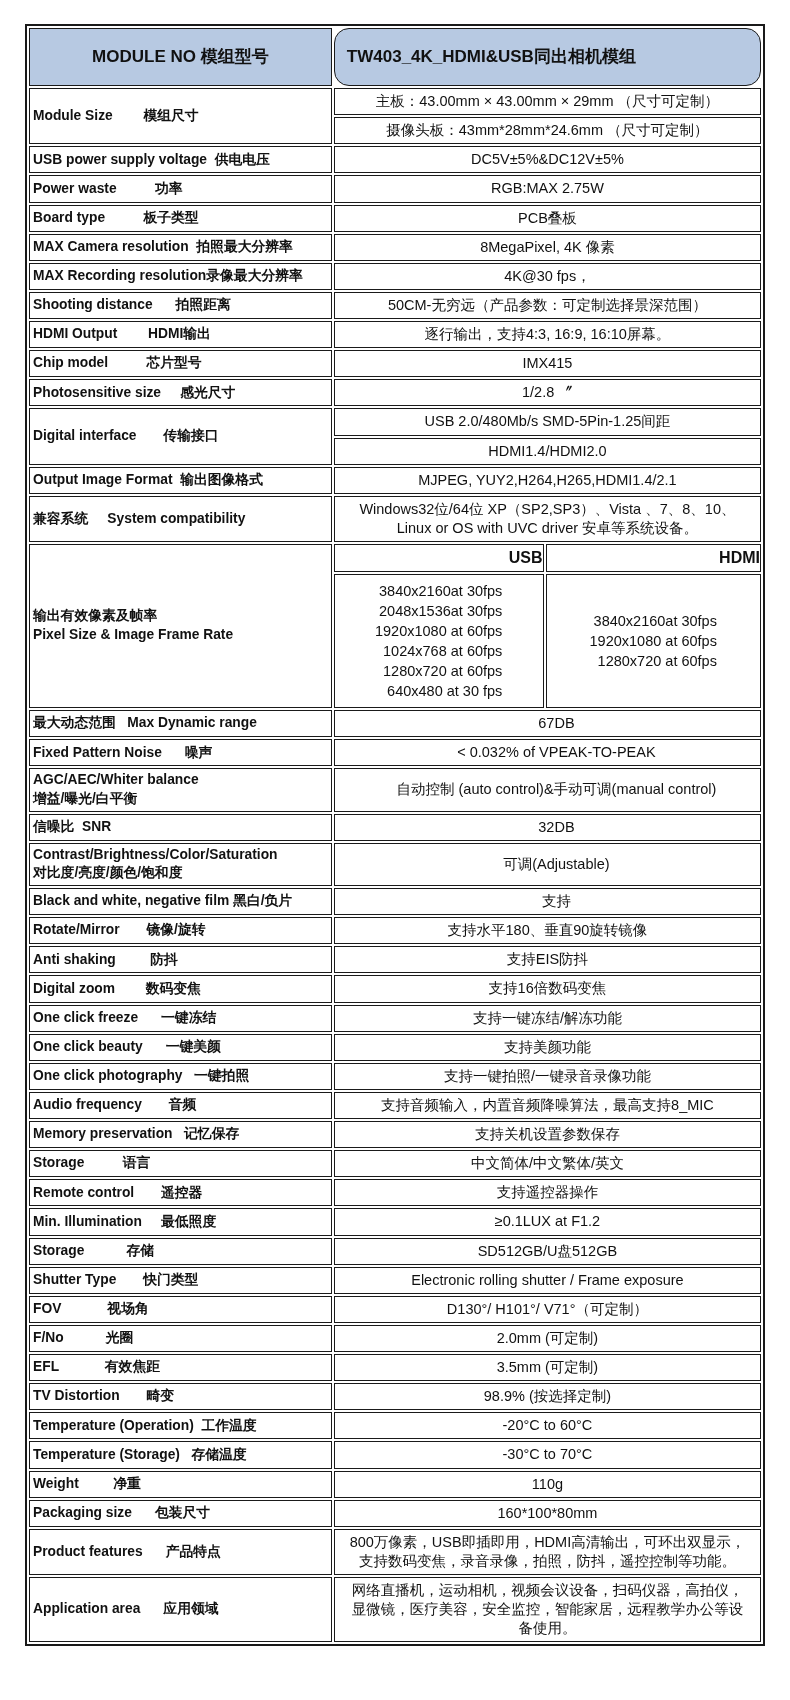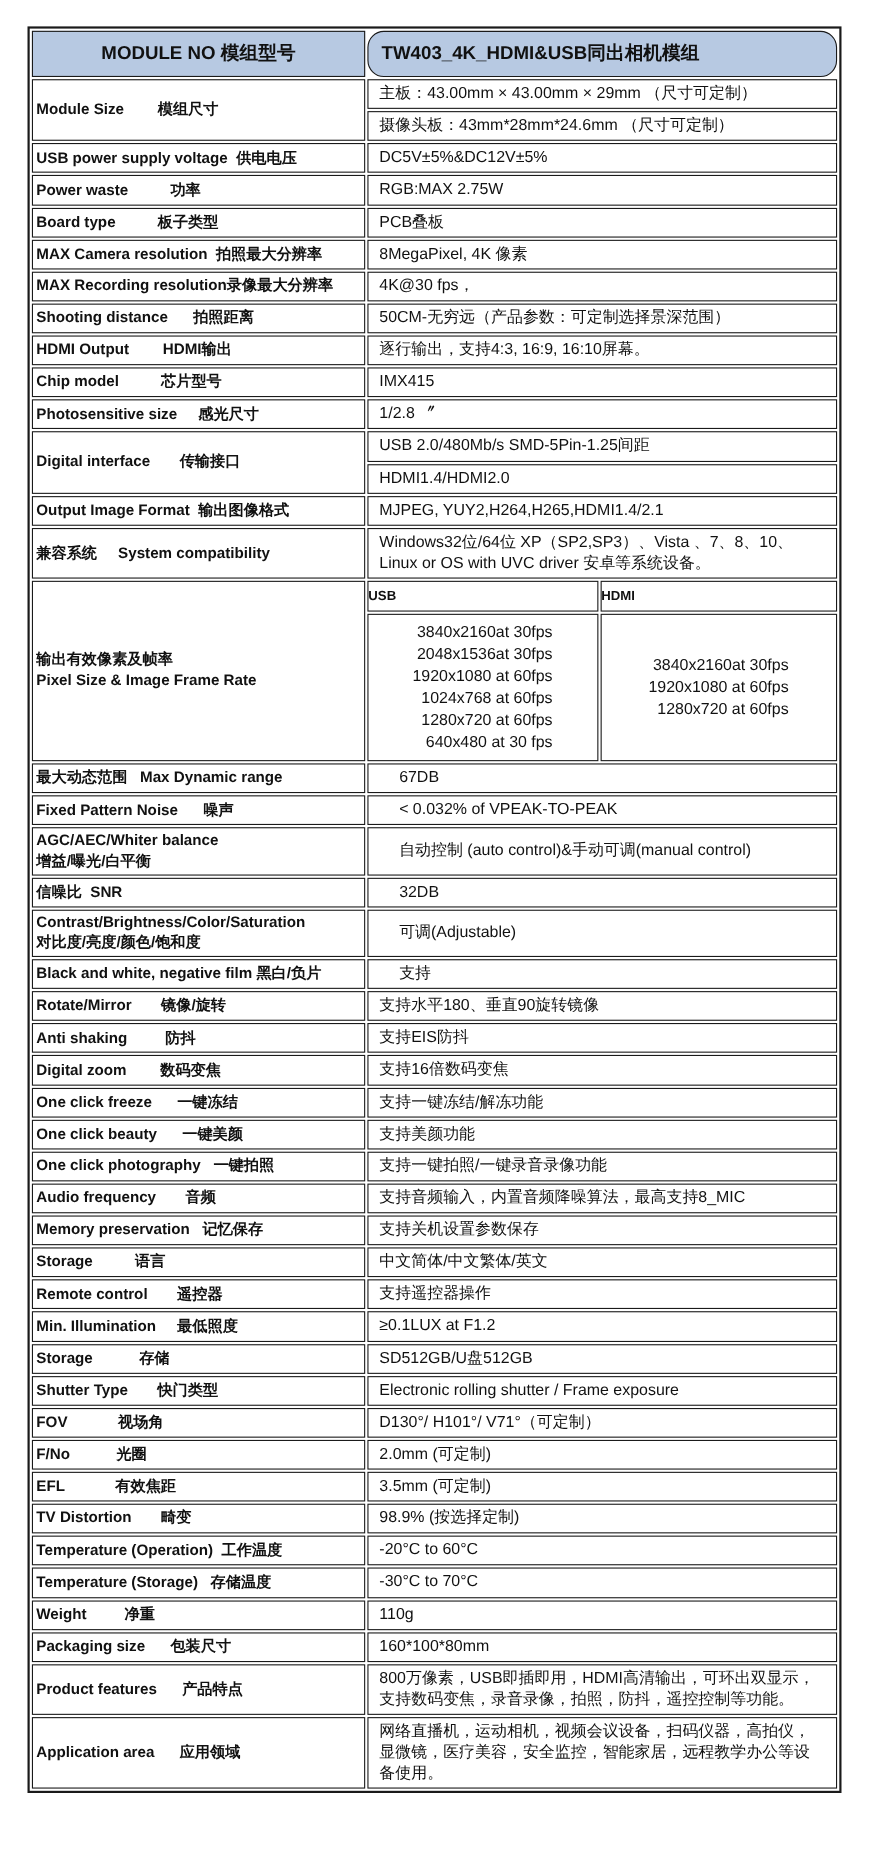--- a/index.html
+++ b/index.html
@@ -42,43 +42,43 @@
   td {
     border: 1.5px solid var(--border-color);
     vertical-align: middle;
     font-size: 14.5px;
     line-height: 1.32;
   }
   td.hdr-lbl, td.hdr-val {
     background: var(--header-bg);
     font-weight: bold;
     font-size: 17px;
-    height: 42px;
+    height: 58px;
   }
   td.hdr-lbl { text-align: center; }
   td.hdr-val { text-align: left; padding-left: 12px; border-radius: 15px; }
   td.lbl {
     font-weight: bold;
     text-align: left;
     white-space: pre-wrap;
     padding: 2px 3px;
     height: 26px;
     font-size: 13.8px;
     line-height: 1.35;
   }
   td.val {
-    text-align: left;
+    text-align: center;
     padding: 3px 10px;
     height: 26px;
   }
   td.val.indent { padding-left: 28px; }
   td.subhdr {
-    text-align: left;
+    text-align: right;
     font-weight: bold;
-    font-size: 12px;
+    font-size: 16px;
     height: 28px;
   }
   td.subcell {
     text-align: center;
     padding: 6px 4px;
   }
   .subcell-inner {
     display: inline-block;
     text-align: right;
     white-space: pre-line;

